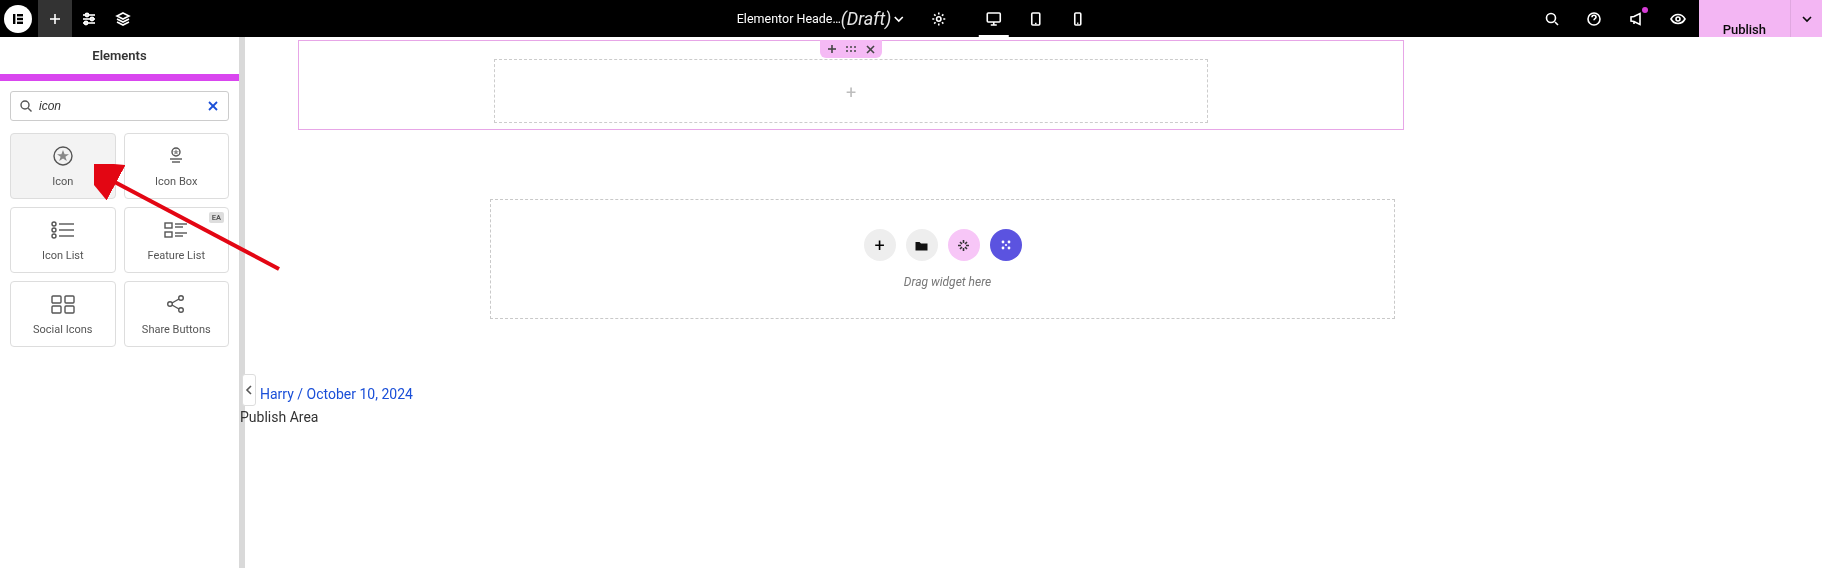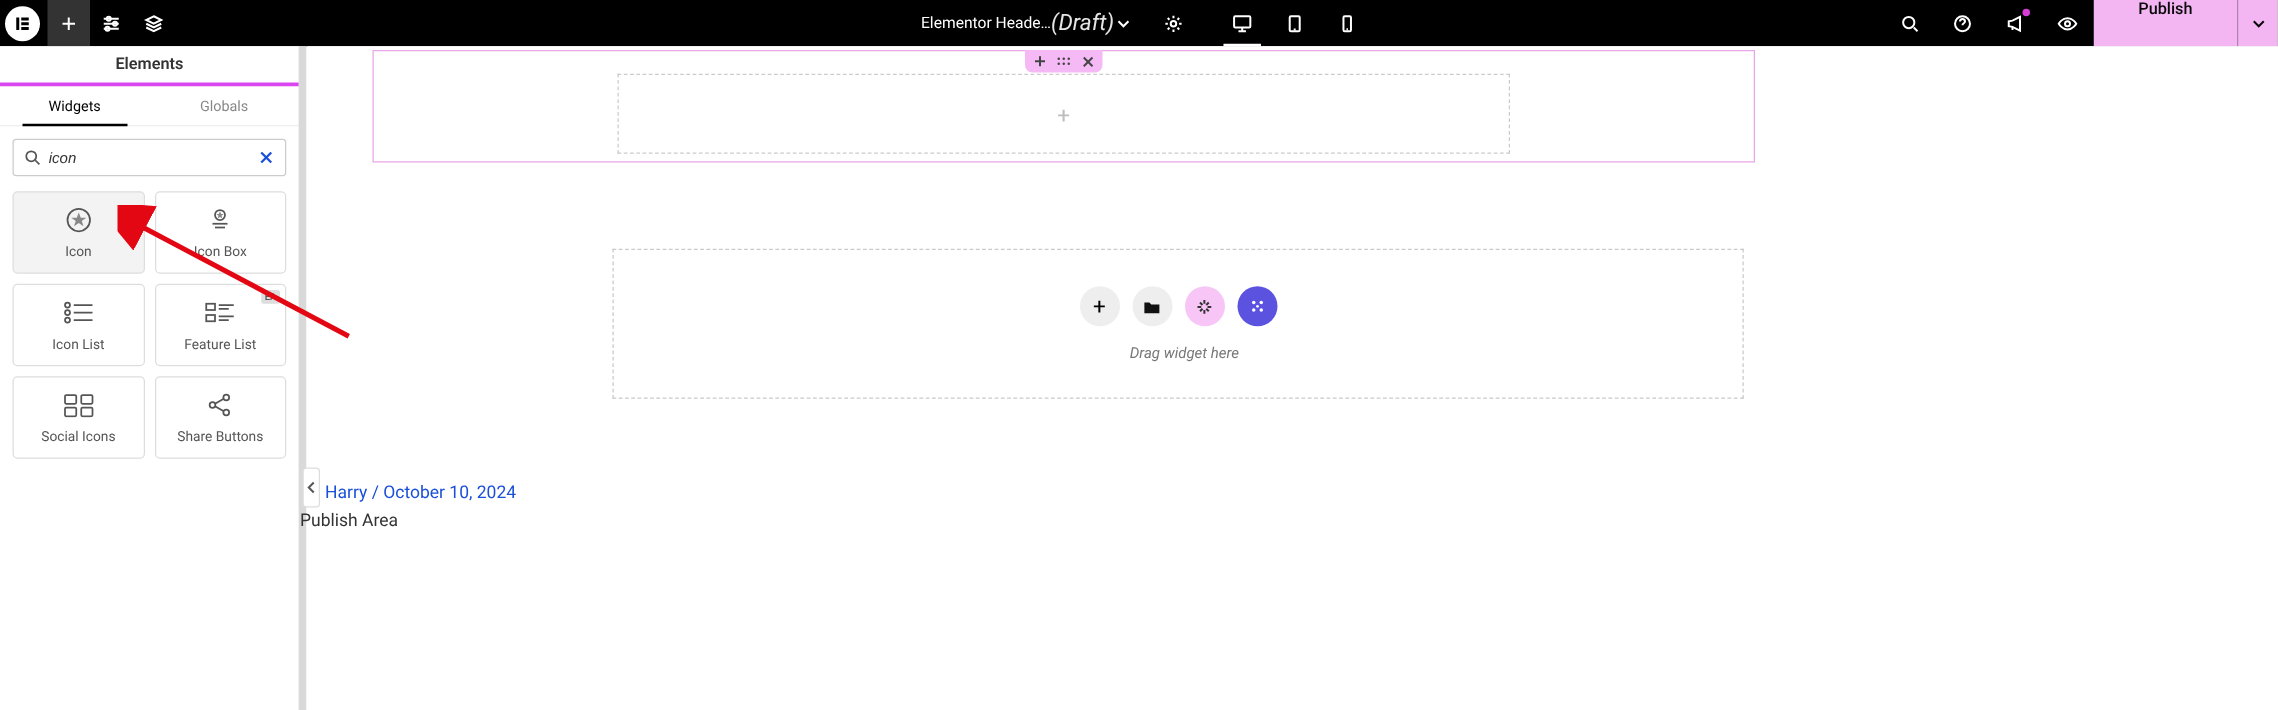--- a/index.html
+++ b/index.html
@@ -22,27 +22,27 @@
   .settings-btn { width:40px; height:37px; display:flex; align-items:center; justify-content:center; cursor:pointer; }
 
   .devices { display:flex; align-items:center; height:100%; margin-left:14px; }
   .device-btn { width:42px; height:37px; display:flex; align-items:center; justify-content:center; cursor:pointer; position:relative; }
   .device-btn.active::after { content:""; position:absolute; bottom:0; left:6px; right:6px; height:2px; background:#fff; }
 
   .topbar-right { margin-left:auto; display:flex; align-items:center; height:100%; }
   .tr-icon { width:42px; height:37px; display:flex; align-items:center; justify-content:center; cursor:pointer; position:relative; }
   .notif-dot { position:absolute; top:7px; right:9px; width:6px; height:6px; border-radius:50%; background:#d63dd6; }
   .publish-wrap { display:flex; height:100%; }
-  .publish-btn { background:#f3b6f3; color:#0a0a0a; font-size:13px; font-weight:500; padding:0 36px; display:flex; align-items:flex-start; height:100%; cursor:pointer; }
+  .publish-btn { background:#f3b6f3; color:#0a0a0a; font-size:13px; font-weight:500; padding:0 24px; display:flex; align-items:flex-end; height:100%; cursor:pointer; }
   .publish-chev { background:#f3b6f3; width:32px; display:flex; align-items:center; justify-content:center; border-left:1px solid rgba(0,0,0,0.08); cursor:pointer; }
 
   
   .sidebar { position:absolute; top:37px; left:0; width:240px; bottom:0; background:#fff; border-right:1px solid #e6e6e6; }
   .sidebar-scroll-edge { position:absolute; right:-6px; top:0; bottom:0; width:6px; background:#d9d9d9; }
-  .sidebar-header { height:32px; display:flex; align-items:center; justify-content:center; font-weight:600; font-size:13px; border-bottom:3px solid #d946ef; }
+  .sidebar-header { height:44px; display:flex; align-items:center; justify-content:center; font-weight:600; font-size:13px; border-bottom:7px solid #d946ef; }
   .sidebar-tabs { display:flex; height:32px; border-bottom:1px solid #eee; }
   .sidebar-tab { flex:1; display:flex; align-items:center; justify-content:center; font-size:11.5px; color:#888; cursor:pointer; position:relative; }
   .sidebar-tab.active { color:#000; }
   .sidebar-tab.active::after { content:""; position:absolute; bottom:-1px; left:18px; right:18px; height:2px; background:#000; }
 
   .search-wrap { padding:10px 10px 12px; }
   .search-box { position:relative; height:30px; border:1px solid #ccc; border-radius:3px; display:flex; align-items:center; }
   .search-box .sicon { position:absolute; left:8px; display:flex; }
   .search-box input { border:none; outline:none; width:100%; padding:0 28px 0 28px; font-size:12px; font-style:italic; color:#333; background:transparent; }
   .search-box .clear { position:absolute; right:8px; width:14px; height:14px; display:flex; align-items:center; justify-content:center; cursor:pointer; color:#0a58ca; font-weight:700; }
@@ -194,28 +194,20 @@
         <svg width="12" height="12" viewBox="0 0 12 12" style="stroke:#0a0a0a;fill:none;stroke-width:1.6">
             <polyline points="2,4 6,8 10,4"></polyline>
           </svg>
       </div>
     </div>
   </div>
 </div>
 
 <div class="sidebar">
   <div class="sidebar-header">Elements</div>
-  <div class="sidebar-tabs">
-    <div class="sidebar-tab active">
-        <span>Widgets</span>
-      </div>
-    <div class="sidebar-tab">
-        <span>Globals</span>
-      </div>
-  </div>
   <div class="search-wrap">
     <div class="search-box">
       <span class="sicon">
         <svg class="icon-stroke-dark" width="14" height="14" viewBox="0 0 14 14">
             <circle cx="6" cy="6" r="4"></circle>
             <line x1="9.2" y1="9.2" x2="12.5" y2="12.5"></line>
           </svg>
       </span>
       <input type="text" value="icon" style="">
       <span class="clear">

